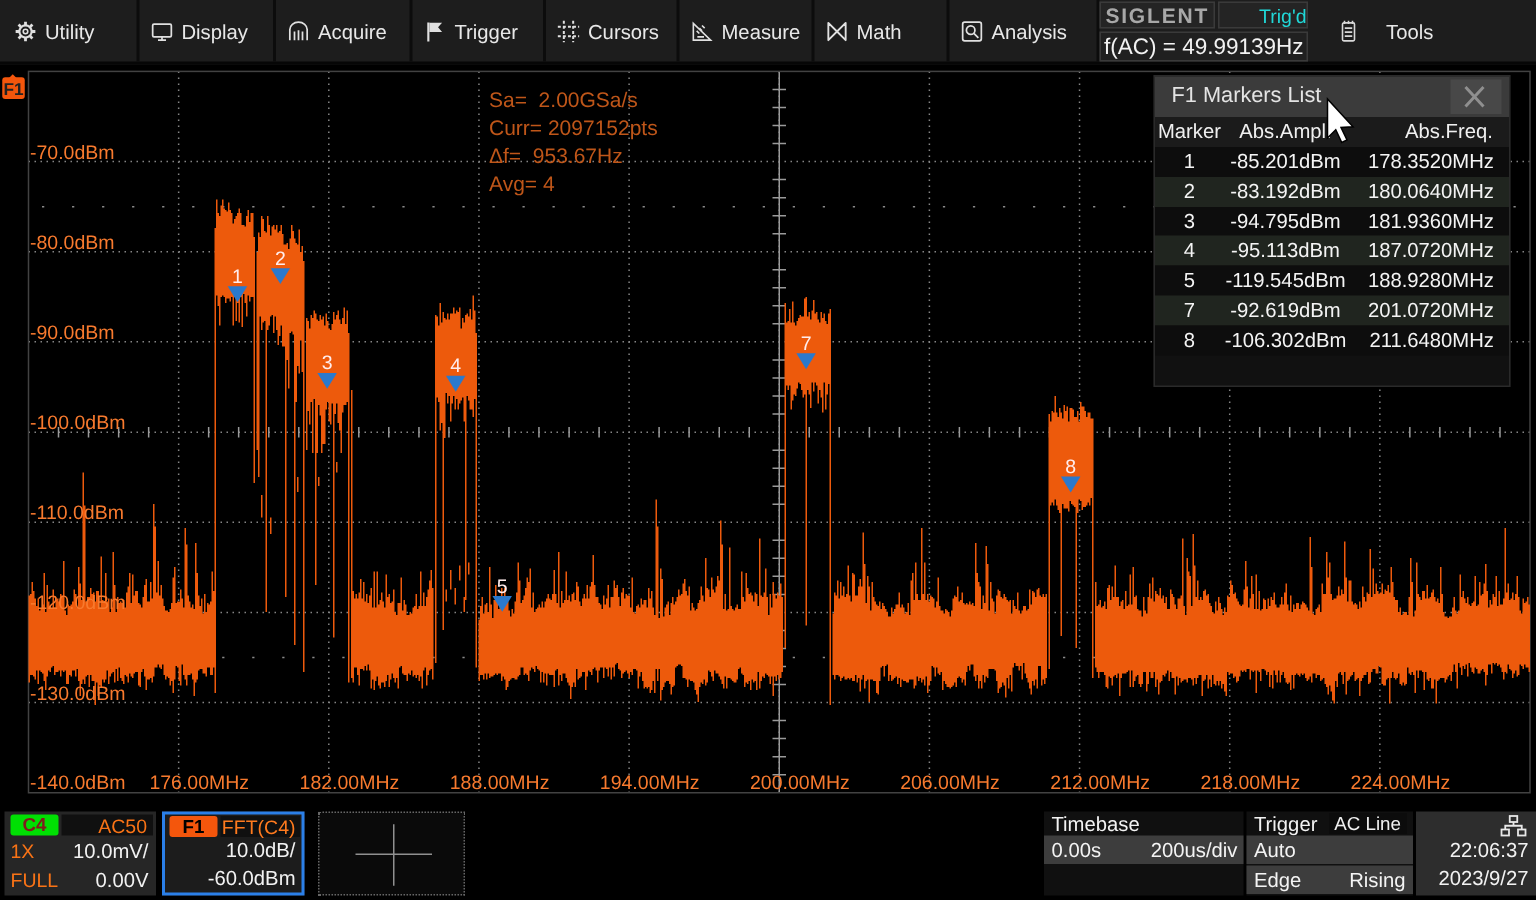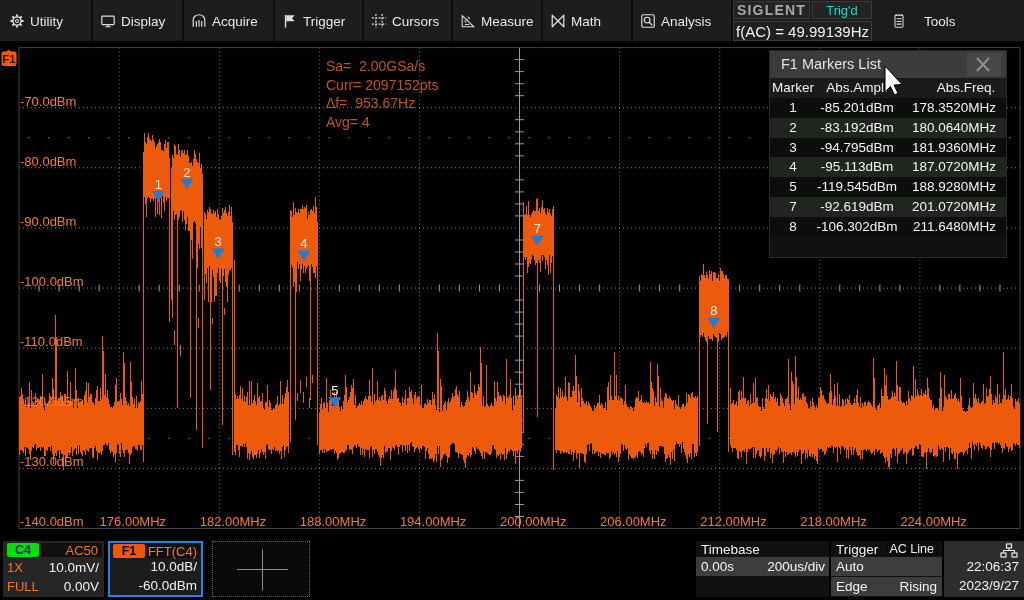--- a/index.html
+++ b/index.html
@@ -155,21 +155,21 @@
       <div style="position:absolute;left:91px;top:0;width:2px;height:41px;background:#0c0c0c"></div>
       <div style="position:absolute;left:182px;top:0;width:2px;height:41px;background:#0c0c0c"></div>
       <div style="position:absolute;left:273px;top:0;width:2px;height:41px;background:#0c0c0c"></div>
       <div style="position:absolute;left:362px;top:0;width:2px;height:41px;background:#0c0c0c"></div>
       <div style="position:absolute;left:451px;top:0;width:2px;height:41px;background:#0c0c0c"></div>
       <div style="position:absolute;left:541px;top:0;width:2px;height:41px;background:#0c0c0c"></div>
       <div style="position:absolute;left:631px;top:0;width:2px;height:41px;background:#0c0c0c"></div>
       <div style="position:absolute;left:731px;top:0;width:2px;height:41px;background:#0c0c0c"></div>
       <div style="position:absolute;left:733px;top:1px;width:139px;height:41px">
         <div style="position:absolute;left:0;top:0;width:77px;height:17.5px;background:#242424;border:1px solid #3a3a3a;color:#a8a8a8;font-weight:bold;font-size:14px;letter-spacing:1.2px;text-align:center;line-height:17px">SIGLENT</div>
-        <div style="position:absolute;left:79px;top:0;width:60px;height:17.5px;background:#242424;border:1px solid #3a3a3a;color:#21d8d8;font-size:13px;text-align:center;line-height:17px">Trig'd</div>
+        <div style="position:absolute;left:79px;top:0;width:60px;height:17.5px;background:#242424;border:1px solid #3a3a3a;color:#21d8d8;font-size:13px;text-align:right;line-height:17px">Trig'd</div>
         <div style="position:absolute;left:0;top:19.5px;width:139px;height:20px;background:#202020;border:1px solid #3a3a3a;color:#f2f2f2;font-size:15px;text-align:center;line-height:20px">f(AC) = 49.99139Hz</div>
       </div>
       <svg class="mi" style="left:891px" viewBox="0 0 18 18">
         <g fill="none" stroke="#d8d8d8" stroke-width="1.2">
           <rect x="4.5" y="2.5" width="9" height="13.5" rx="1"></rect>
           <path d="M6 1v2.4M9 1v2.4M12 1v2.4"></path>
           <path d="M6.2 6.5h5.6M6.2 9.5h5.6M6.2 12.5h5.6"></path>
         </g>
       </svg>
       <span class="mtext" style="left:924px">Tools</span>
@@ -221,21 +221,21 @@
         <span class="c1">8</span>
         <span class="c2">-106.302dBm</span>
         <span class="c3">211.6480MHz</span>
       </div>
     </div>
     <svg width="40" height="40" style="position:absolute;left:880px;top:64px;z-index:50">
       <path d="M5 2 L5 28 L10.5 22.5 L14.5 31 L18 29.3 L14 21 L22 20.5 Z" fill="#fff" stroke="#000" stroke-width="1"></path>
     </svg>
 <div id="bbar">
  <div class="bx" style="left:3px;width:101px;background:#262626">
-   <div class="badge" style="left:4px;top:2px;width:32px;background:#00e003;color:#4c1d95">C4</div>
+   <div class="badge" style="left:4px;top:2px;width:32px;background:#00e003;color:#7f1d1d">C4</div>
    <div style="position:absolute;left:38px;top:2px;right:2px;height:14px;background:#101010"></div>
    <span class="grn" style="right:6px;top:2px;position:absolute;z-index:2">AC50</span>
    <span class="grn" style="left:4px;top:19px;position:absolute">1X</span>
    <span class="wht" style="right:5px;top:19px;position:absolute">10.0mV/</span>
    <span class="grn" style="left:4px;top:38px;position:absolute">FULL</span>
    <span class="wht" style="right:5px;top:38px;position:absolute">0.00V</span>
  </div>
  <div class="bx" style="left:108px;width:95px;background:#1c1c1c;border:2px solid #2b7fe8">
    <div class="badge" style="left:3px;top:1px;width:32px;background:#f4560c;color:#000">F1</div>
    <div style="position:absolute;left:37px;top:1px;right:1px;height:14px;background:#101010"></div>

